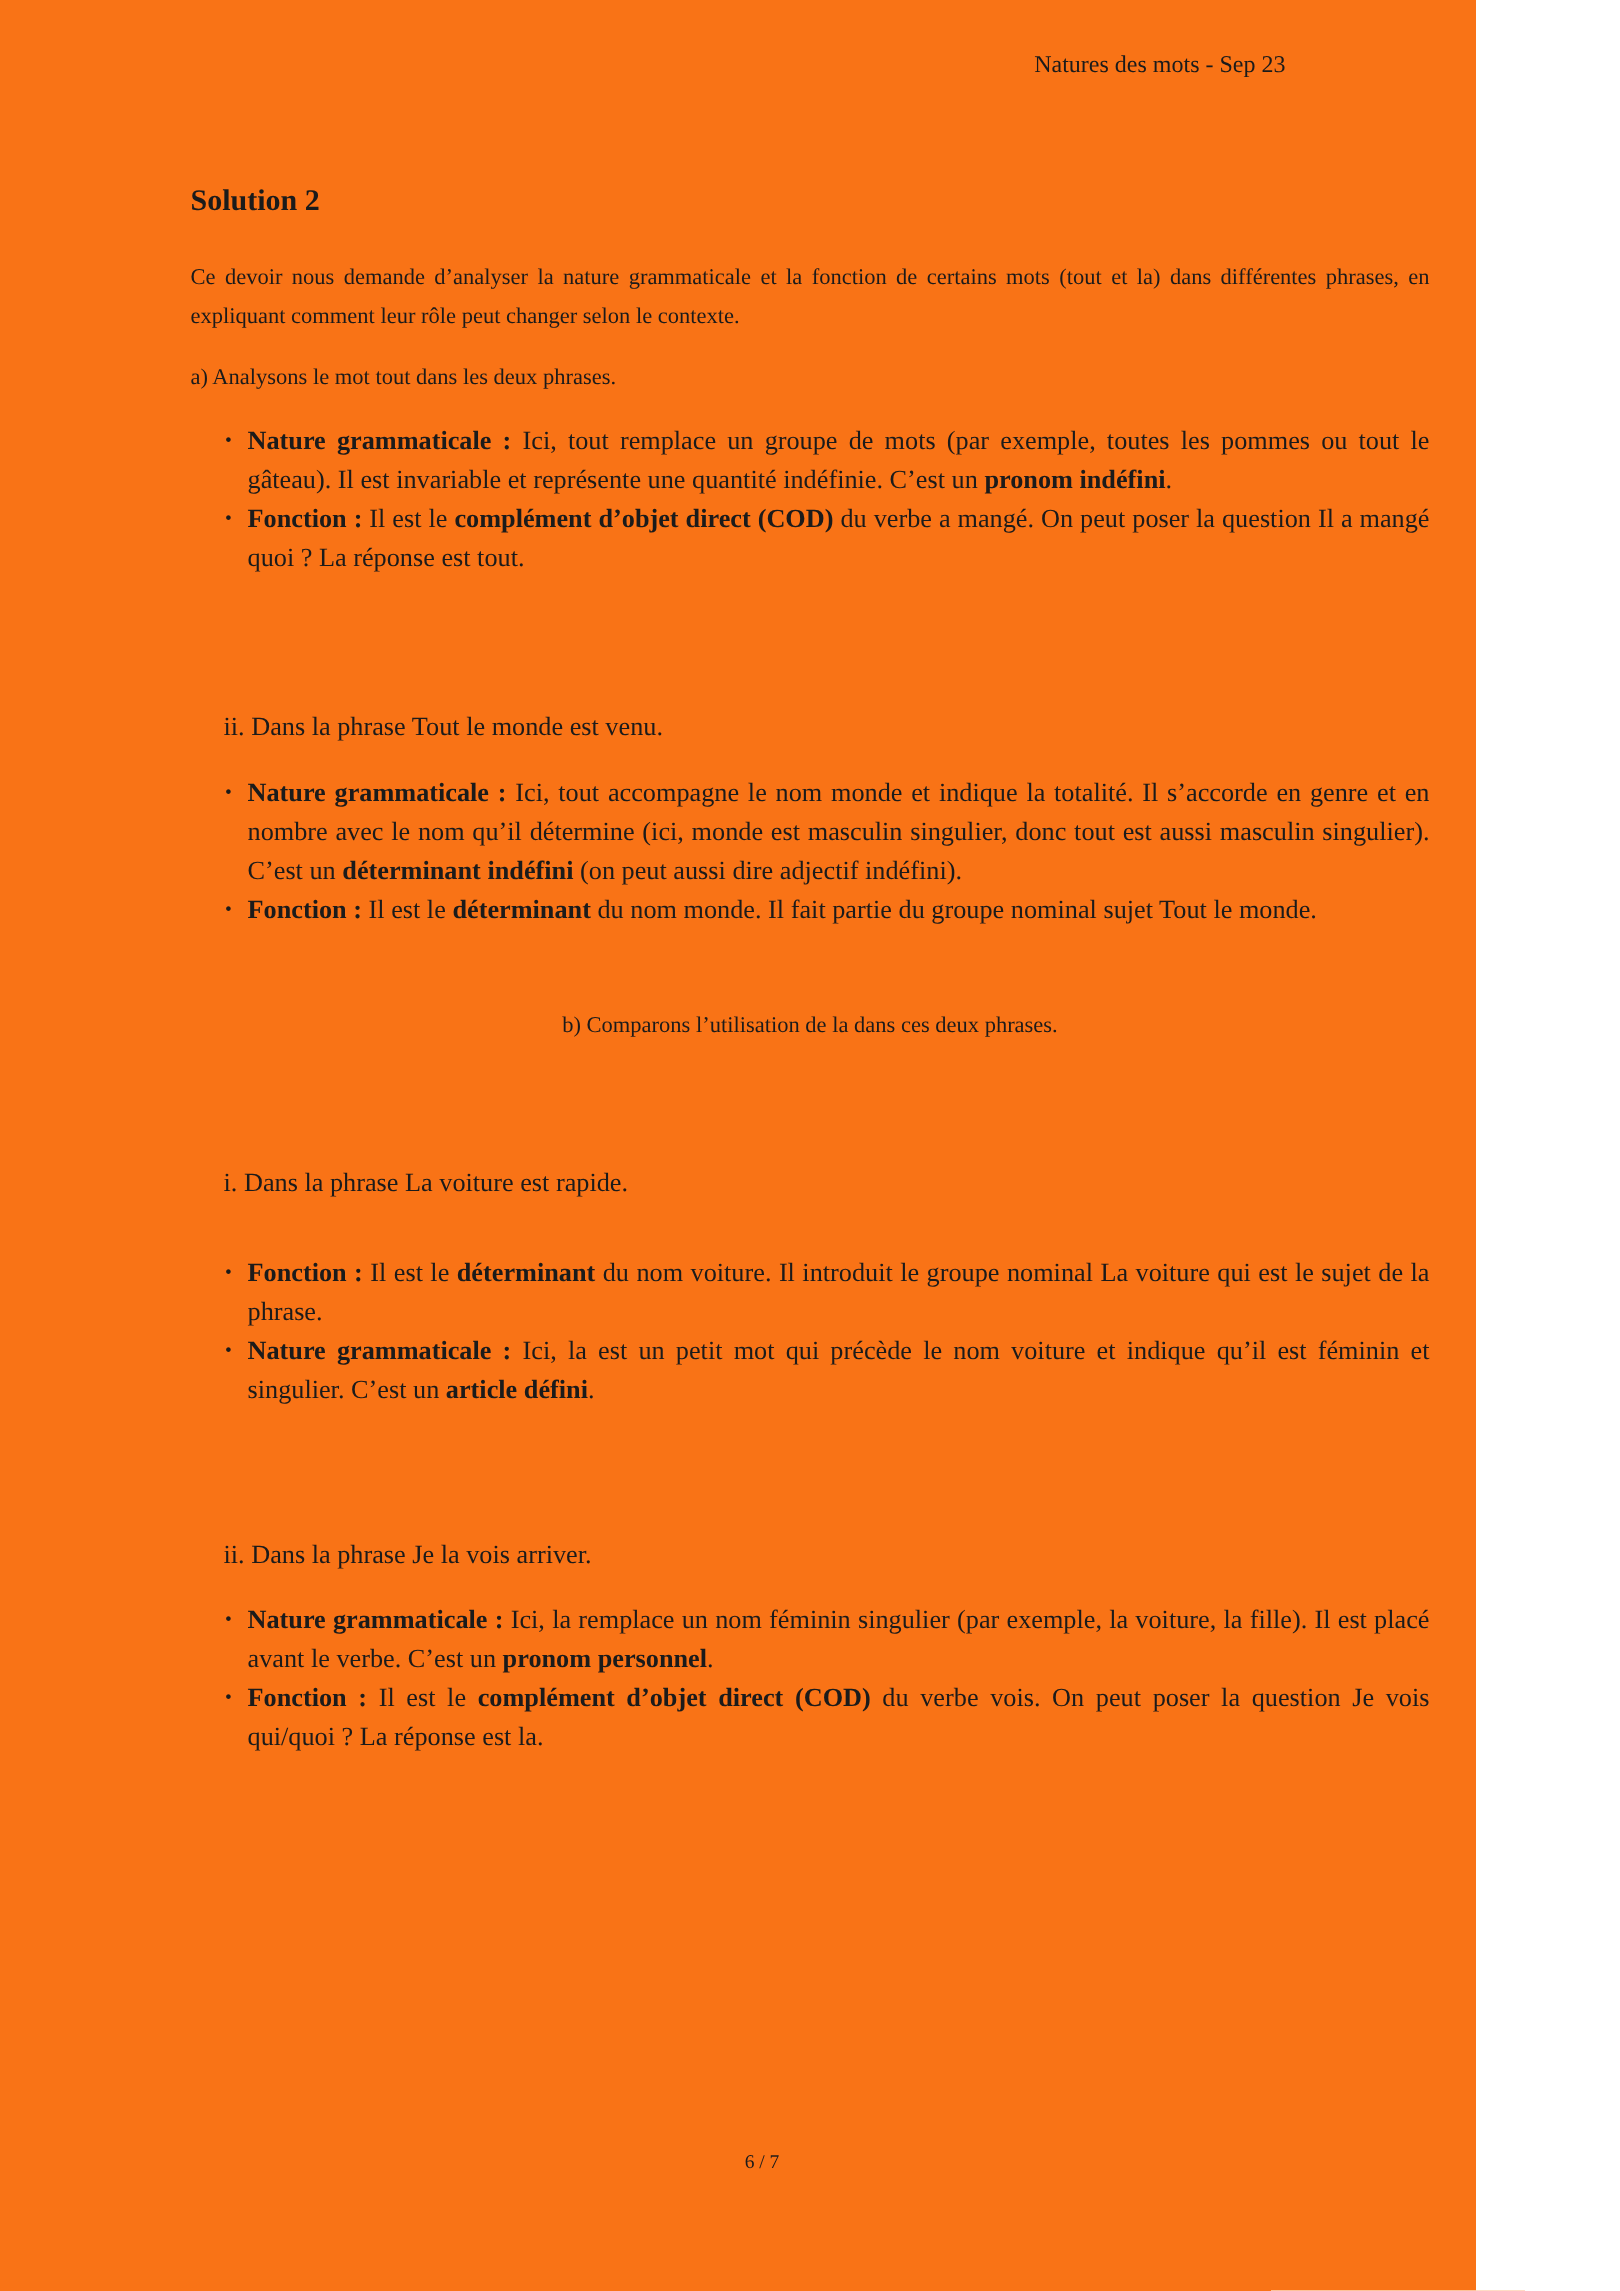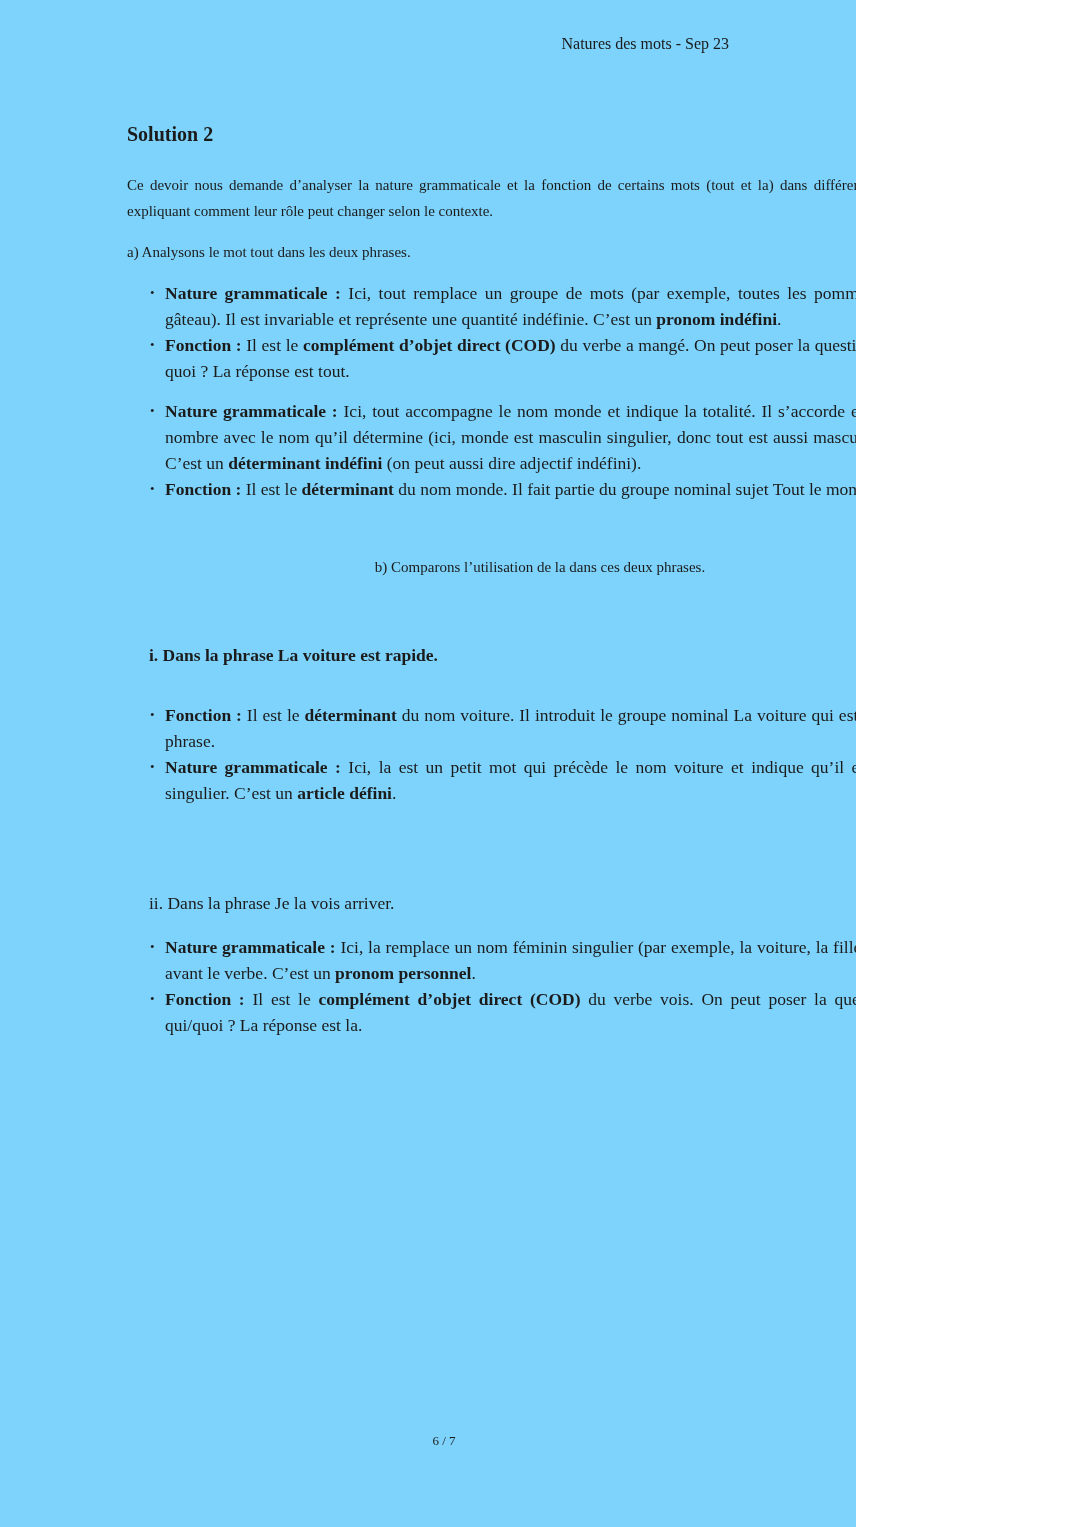--- a/index.html
+++ b/index.html
@@ -1,20 +1,20 @@
 <!DOCTYPE html>
 <html lang="fr"><head>
 <meta charset="utf-8">
 <style>
   html, body { margin: 0; padding: 0; background: #ffffff; }
   .page {
     position: relative;
-    width: 856px;
+    width: 984px;
     height: 1527px;
-    background: #7dd3fc;
+    background: #f97316;
     color: #1b1b1b;
     font-family: "Liberation Serif", "DejaVu Serif", serif;
     overflow: hidden;
   }
   .header {
     position: absolute;
     top: 34px;
     right: 127px;
     font-size: 16px;
     line-height: 20px;
@@ -40,21 +40,21 @@
   .intro { margin-top: 23px; }
   .part-label { margin-top: 10px; text-align: left; }
   .part-label-b { margin-top: 52px; text-align: center; }
   .subheading {
     font-size: 17.5px;
     line-height: 26px;
     padding-left: 22px;
   }
   .sub-a-i  { margin-top: 74px; }
   .sub-a-ii { margin-top: 87px; }
-  .sub-b-i  { margin-top: 62px; font-weight: bold; }
+  .sub-b-i  { margin-top: 78px; }
   .sub-b-ii { margin-top: 84px; }
   .bullets { margin-top: 14px; }
   .bullets-tight { margin-top: 34px; }
   .bullet {
     position: relative;
     padding-left: 38px;
     font-size: 17.5px;
     line-height: 26px;
     text-align: justify;
   }
@@ -93,20 +93,21 @@
     <p class="para intro">Ce devoir nous demande d’analyser la nature grammaticale et la fonction de certains mots (tout et la) dans différentes phrases, en expliquant comment leur rôle peut changer selon le contexte.</p>
 
     <p class="para part-label">a) Analysons le mot tout dans les deux phrases.</p>
 
 
     <div class="bullets">
       <div class="bullet"><span class="dot"></span><span class="b">Nature grammaticale : </span><span>Ici, tout remplace un groupe de mots (par exemple, toutes les pommes ou tout le gâteau). Il est invariable et représente une quantité indéfinie. C’est un </span><span class="b">pronom indéfini</span><span>.</span></div>
       <div class="bullet"><span class="dot"></span><span class="b">Fonction : </span><span>Il est le </span><span class="b">complément d’objet direct (COD)</span><span> du verbe a mangé. On peut poser la question Il a mangé quoi ? La réponse est tout.</span></div>
     </div>
 
+    <p class="subheading sub-a-ii">ii. Dans la phrase Tout le monde est venu.</p>
 
     <div class="bullets">
       <div class="bullet"><span class="dot"></span><span class="b">Nature grammaticale : </span><span>Ici, tout accompagne le nom monde et indique la totalité. Il s’accorde en genre et en nombre avec le nom qu’il détermine (ici, monde est masculin singulier, donc tout est aussi masculin singulier). C’est un </span><span class="b">déterminant indéfini</span><span> (on peut aussi dire adjectif indéfini).</span></div>
       <div class="bullet"><span class="dot"></span><span class="b">Fonction : </span><span>Il est le </span><span class="b">déterminant</span><span> du nom monde. Il fait partie du groupe nominal sujet Tout le monde.</span></div>
     </div>
 
     <p class="para part-label-b">b) Comparons l’utilisation de la dans ces deux phrases.</p>
 
     <p class="subheading sub-b-i">i. Dans la phrase La voiture est rapide.</p>
 

